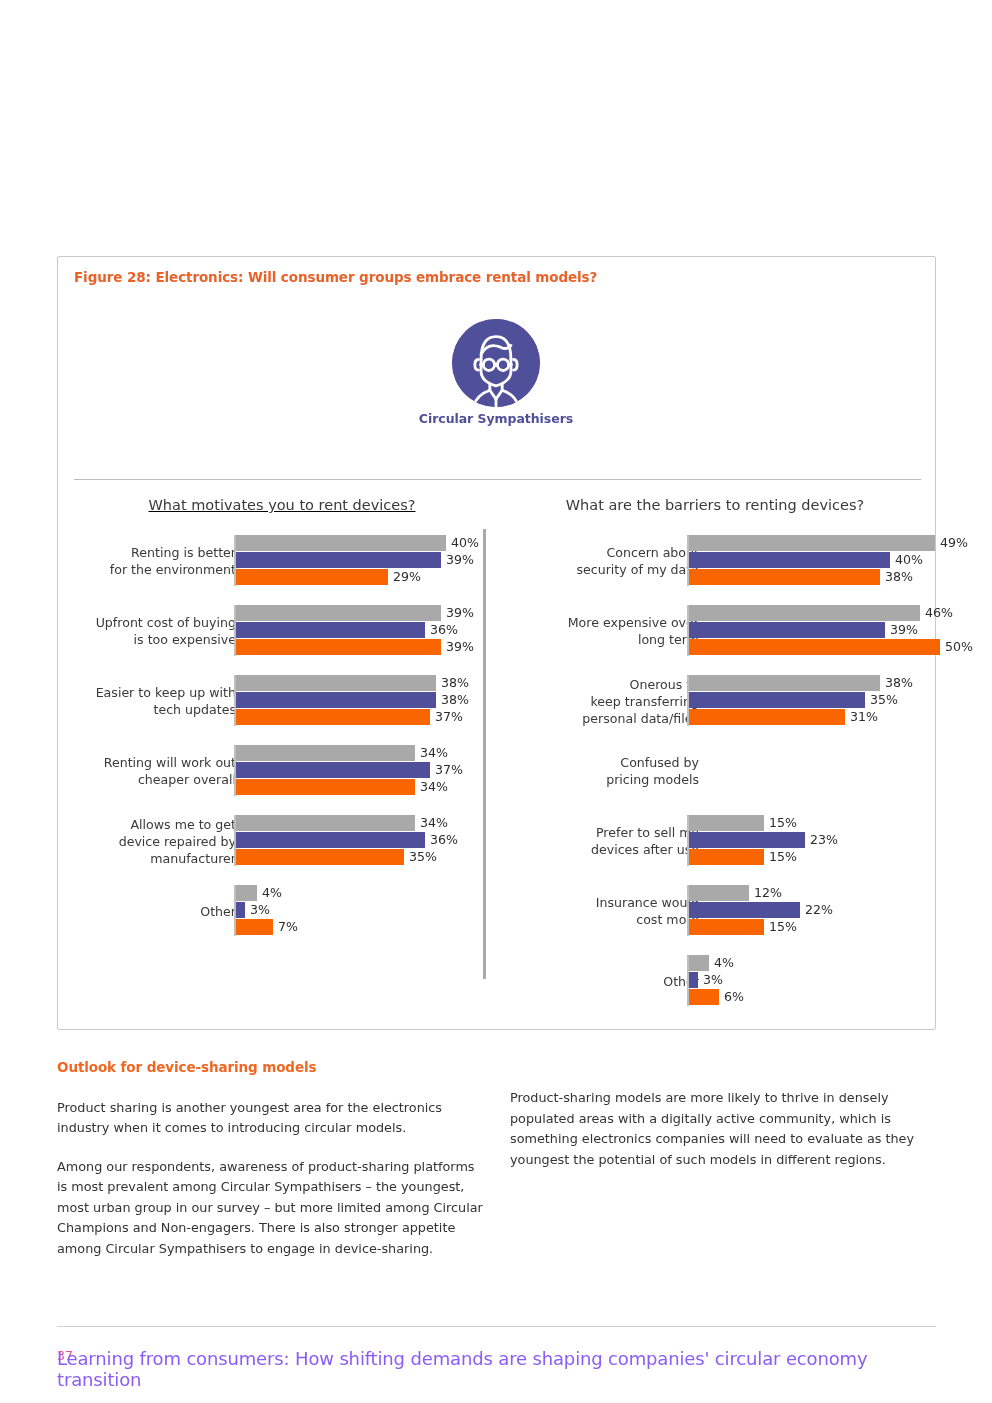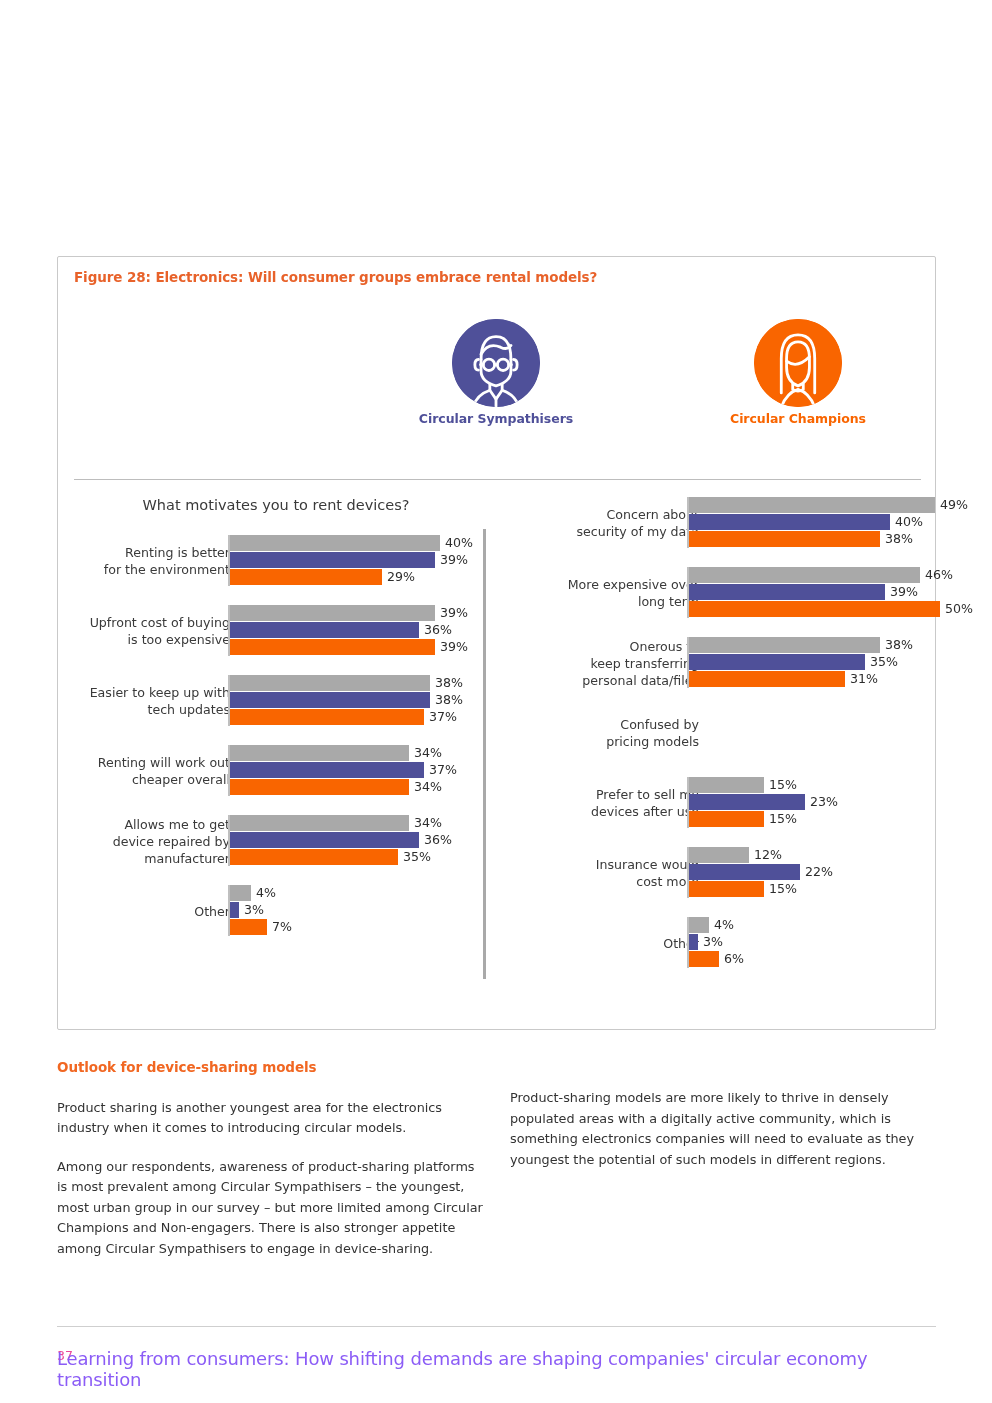--- a/index.html
+++ b/index.html
@@ -78,21 +78,21 @@
     position: absolute;
     left: 16px;
     top: 222px;
     width: 847px;
     height: 1px;
     background: #bdbdbd;
   }
 
   
   .chart-panel { position: absolute; top: 240px; }
-  .panel-left  { left: 8px;  width: 420px; }
+  .panel-left  { left: 14px;  width: 420px; text-decoration: underline; }
   .panel-right { left: 437px; width: 440px; }
 
   .chart-title {
     text-align: center;
     font-size: 14.5px;
     color: #3a3a3a;
     margin-bottom: 22px;
     white-space: nowrap;
   }
 
@@ -238,33 +238,20 @@
           <path d="M64.5 52 h3"></path>
           <path d="M43 74 v7 l7 10 l7 -10 v-7"></path>
           <path d="M24 100 q4 -14 19 -19"></path>
           <path d="M76 100 q-4 -14 -19 -19"></path>
           <path d="M50 91 v9"></path>
         </g>
       </svg>
       <div class="persona-label lbl-purple">Circular Sympathisers</div>
     </div>
 
-    <div class="persona persona-3">
-      <svg class="persona-circle c-orange" viewBox="0 0 100 100">
-        <circle cx="50" cy="50" r="50" fill="#f96500"></circle>
-        <g fill="none" stroke="#ffffff" stroke-width="3.2" stroke-linecap="round" stroke-linejoin="round">
-          <path d="M31 84 V45 q0 -27 19 -27 q19 0 19 27 v39"></path>
-          <path d="M37 45 q0 -19 13 -19 q13 0 13 19 v10 q0 16 -13 21 q-13 -5 -13 -21 Z"></path>
-          <path d="M37 48 q12 9 26 -5"></path>
-          <path d="M44 74 v6 q6 4 12 0 v-6"></path>
-          <path d="M31 100 q6 -16 19 -20 q13 4 19 20"></path>
-        </g>
-      </svg>
-      <div class="persona-label lbl-orange">Circular Champions</div>
-    </div>
 
   </div>
 
   <div class="hr-personas"></div>
   <div class="v-divider"></div>
 
   <div class="chart-panel panel-left">
     <div class="chart-title">What motivates you to rent devices?</div>
     <div class="groups">
 
@@ -385,20 +372,21 @@
               <span class="bar bar-orange" style="width:37px"></span>
               <span class="bar-value">7%</span>
             </div>
         </div>
       </div>
 
     </div>
   </div>
 
   <div class="chart-panel panel-right">
+    <div class="chart-title">What are the barriers to renting devices?</div>
     <div class="groups">
 
       <div class="group">
         <div class="cat-label">Concern about
 security of my data</div>
         <div class="bars">
           <div class="axis-line"></div>
           <div class="bar-row">
               <span class="bar bar-gray" style="width:246px"></span>
               <span class="bar-value">49%</span>

